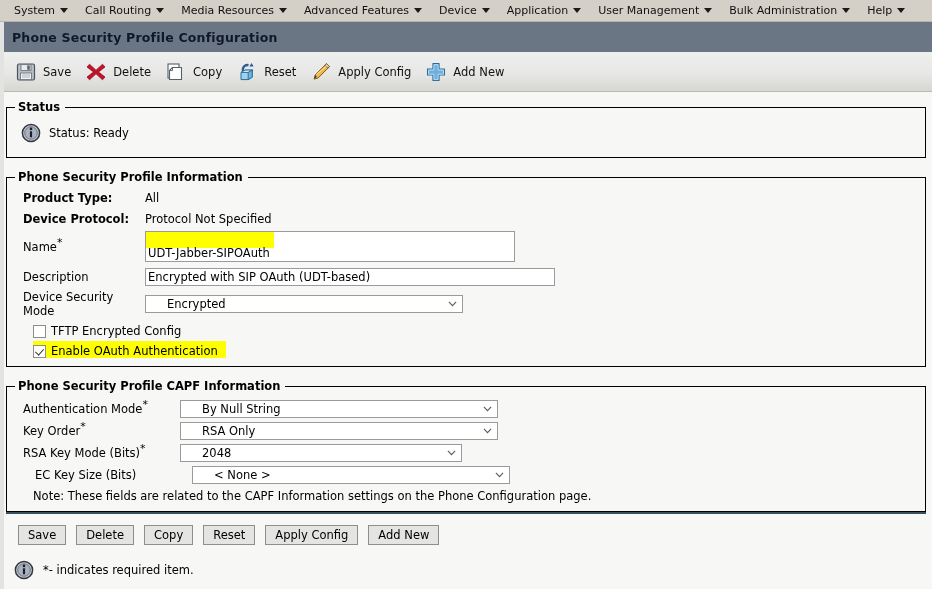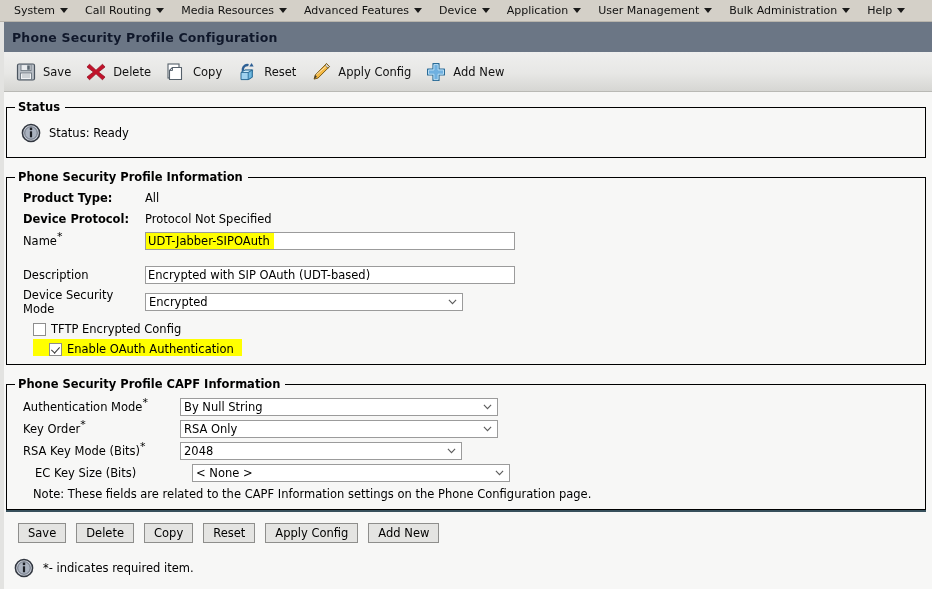--- a/index.html
+++ b/index.html
@@ -165,21 +165,21 @@
 
   .sel {
     position: relative;
     display: inline-flex;
     align-items: center;
     height: 18px;
     border: 1px solid #9b9b9b;
     background: #ffffff;
     box-sizing: border-box;
     font-size: 11.5px;
-    padding: 0 18px 0 3px;
+    padding: 0 18px 0 21px;
     cursor: default;
     color: #000;
   }
   .sel .chev {
     position: absolute;
     right: 5px;
     top: 50%;
     margin-top: -3px;
     width: 9px; height: 6px;
   }
@@ -394,45 +394,45 @@
     <div class="frow">
       <span class="flabel bold">Device Protocol:</span>
       <span class="fvalue-static">Protocol Not Specified</span>
     </div>
 
     <div class="frow" style="margin-top:3px;">
       <span class="flabel"><span>Name</span><span class="req">*</span></span>
       <span class="name-wrap" style="width:370px;">
         <span class="bg"></span>
         <span class="hl" id="name-highlight" style="width: 128px; background: rgb(255, 255, 0);"></span>
-        <input class="txt" id="name-input" style="width: 370px; border-color: transparent;" type="text" value="UDT-Jabber-SIPOAuth">
+        <input class="txt" id="name-input" style="width: 370px; border-color: transparent; margin-top: 13px;" type="text" value="UDT-Jabber-SIPOAuth">
       </span>
     </div>
 
-    <div class="frow" style="margin-top:15px;">
+    <div class="frow" style="margin-top:5px;">
       <span class="flabel">Description</span>
-      <input class="txt" style="width: 370px;" type="text" value="Encrypted with SIP OAuth (UDT-based)">
+      <input class="txt" style="width: 410px;" type="text" value="Encrypted with SIP OAuth (UDT-based)">
     </div>
 
     <div class="frow" style="margin-top:4px;">
       <span class="flabel">Device Security Mode</span>
       <span class="sel" style="width:318px;">
         <span>Encrypted</span>
         <svg class="chev" viewBox="0 0 10 7">
           <path d="M0.8 1 L5 5.4 L9.2 1" fill="none" stroke="#5c5c5c" stroke-width="1.3"></path>
         </svg>
       </span>
     </div>
 
     <div class="cbrow">
       <span class="cbox" id="tftp-checkbox"></span>
       <span class="cblabel">TFTP Encrypted Config</span>
     </div>
 
-    <div class="cbrow highlight" id="oauth-row" style="width: 193px; background: rgb(255, 255, 0); padding-left: 16px;">
+    <div class="cbrow highlight" id="oauth-row" style="width: 193px; background: rgb(255, 255, 0);">
       <span class="cbox checked" id="oauth-checkbox"></span>
       <span class="cblabel">Enable OAuth Authentication</span>
     </div>
   </fieldset>
 
   <fieldset class="panel" style="margin-bottom:0;">
     <legend>Phone Security Profile CAPF Information</legend>
 
     <div class="frow" style="margin-top:2px;">
       <span class="flabel" style="width:165px;flex:0 0 165px;"><span>Authentication Mode</span><span class="req">*</span></span>

